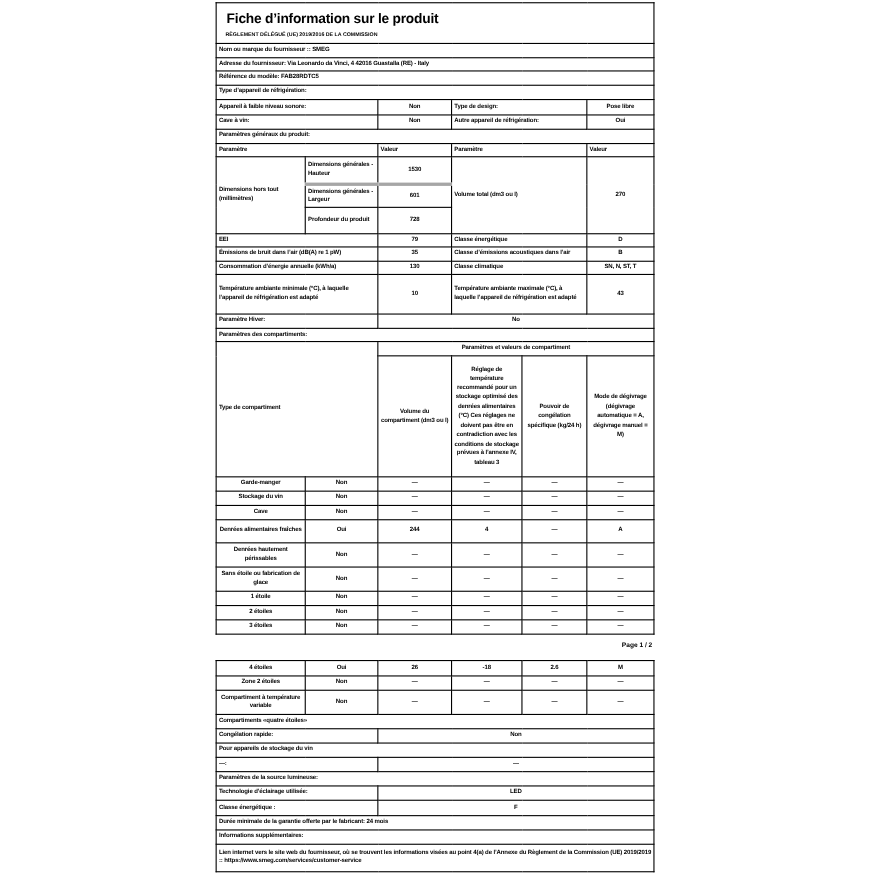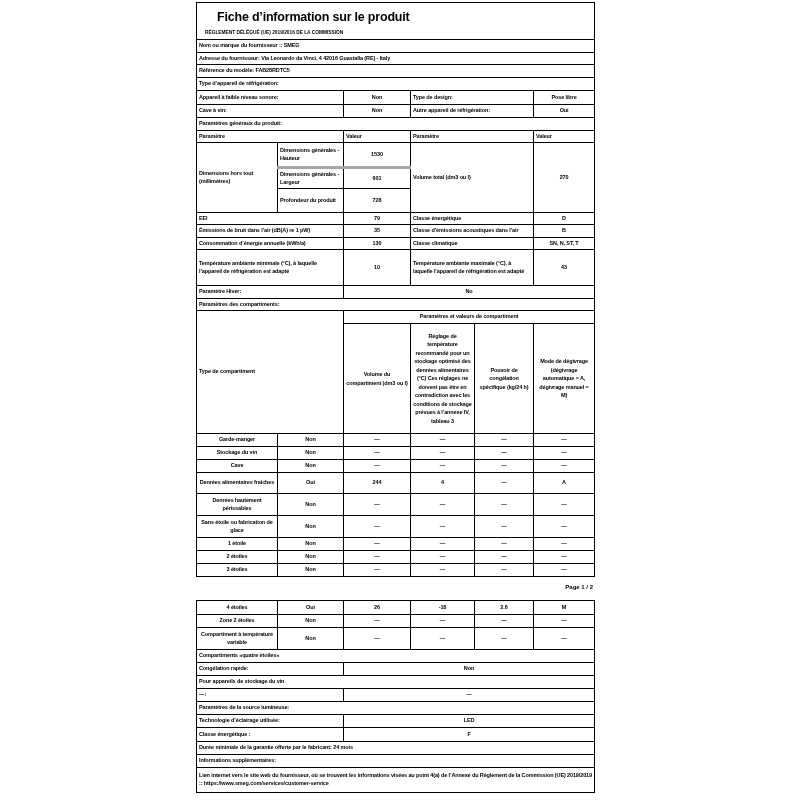--- a/index.html
+++ b/index.html
@@ -30,21 +30,21 @@
     padding: 1px 2px;
     vertical-align: middle;
     line-height: 1.45;
     overflow: hidden;
   }
   .val { text-align: center; }
   .titlecell { padding: 5px 8px 2px 8px !important; height: 37px; vertical-align: top; }
   .title {
     font-size: 12.5px;
     font-weight: 700;
-    margin: 0 0 4px 12px;
+    margin: 0 0 4px 1px;
     letter-spacing: -0.2px;
   }
   .reg { font-size: 4.8px; font-weight: 700; letter-spacing: 0; }
   .thick { border-bottom: 3px solid #a6a6a6 !important; }
   .hbig td { height: 110px; line-height: 1.55; }
   .h12 td { height: 12px; }
   .h13 td { height: 13px; }
   .h14 td { height: 14px; }
   .h21 td { height: 21px; }
   .h22 td { height: 22px; }

